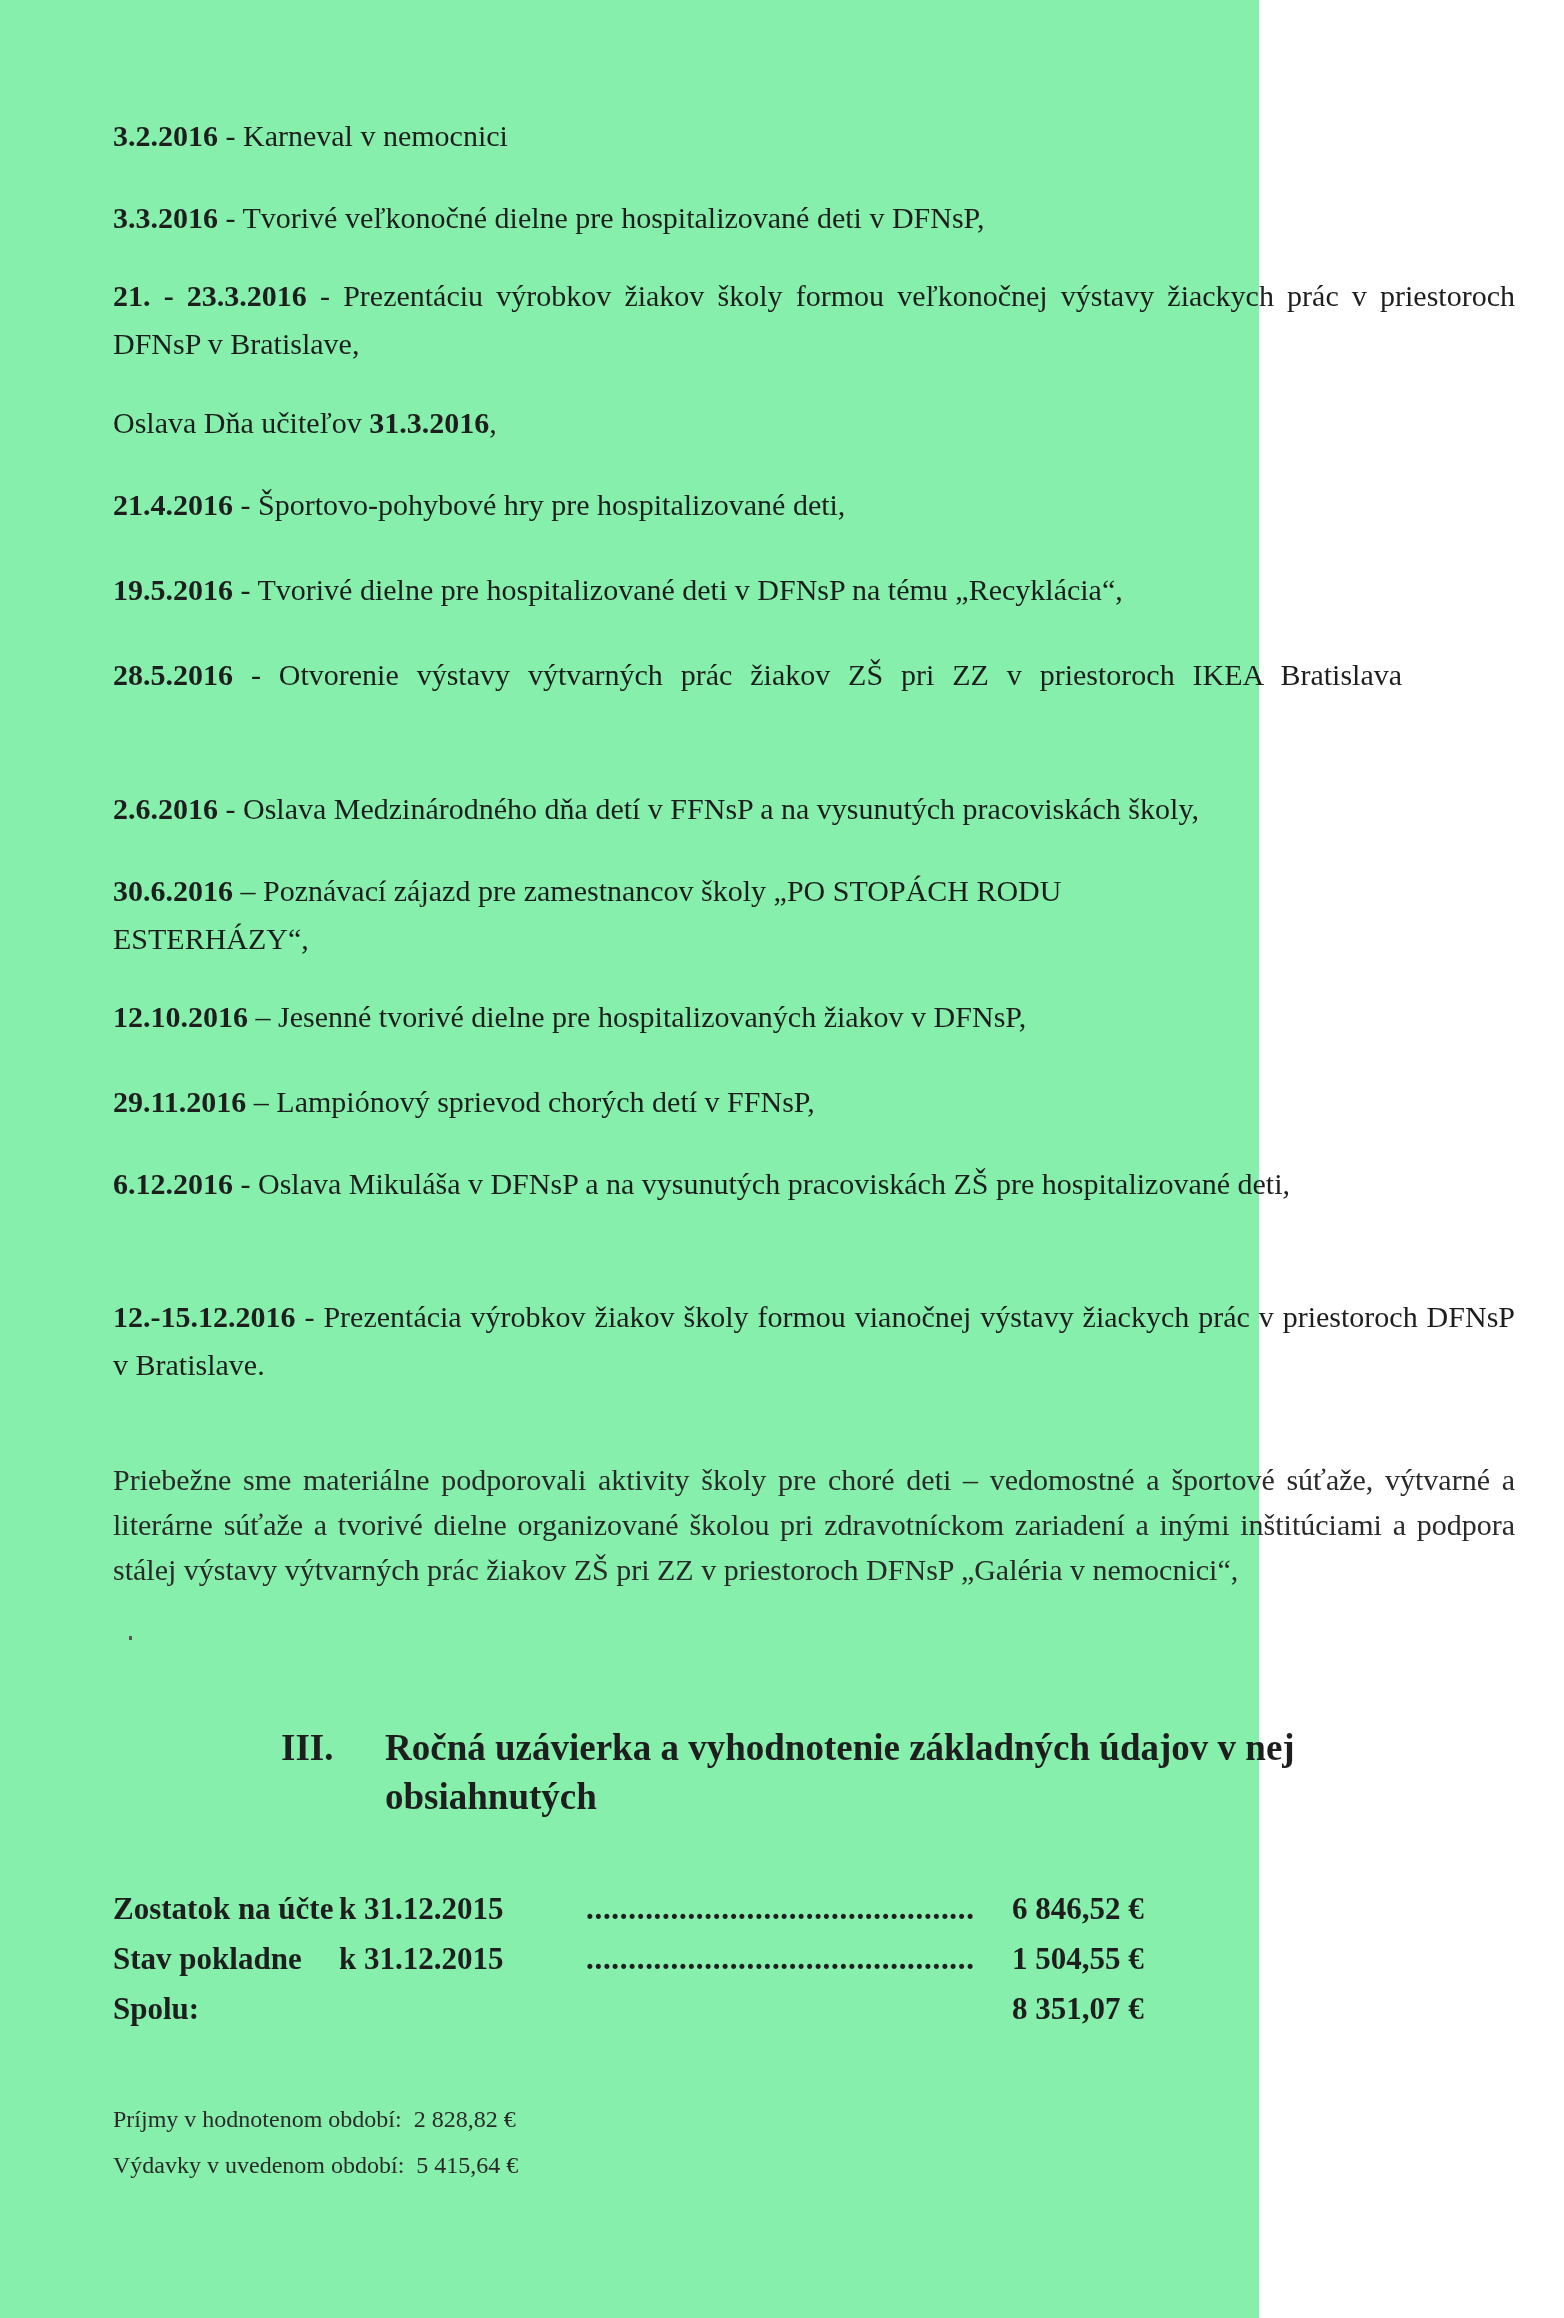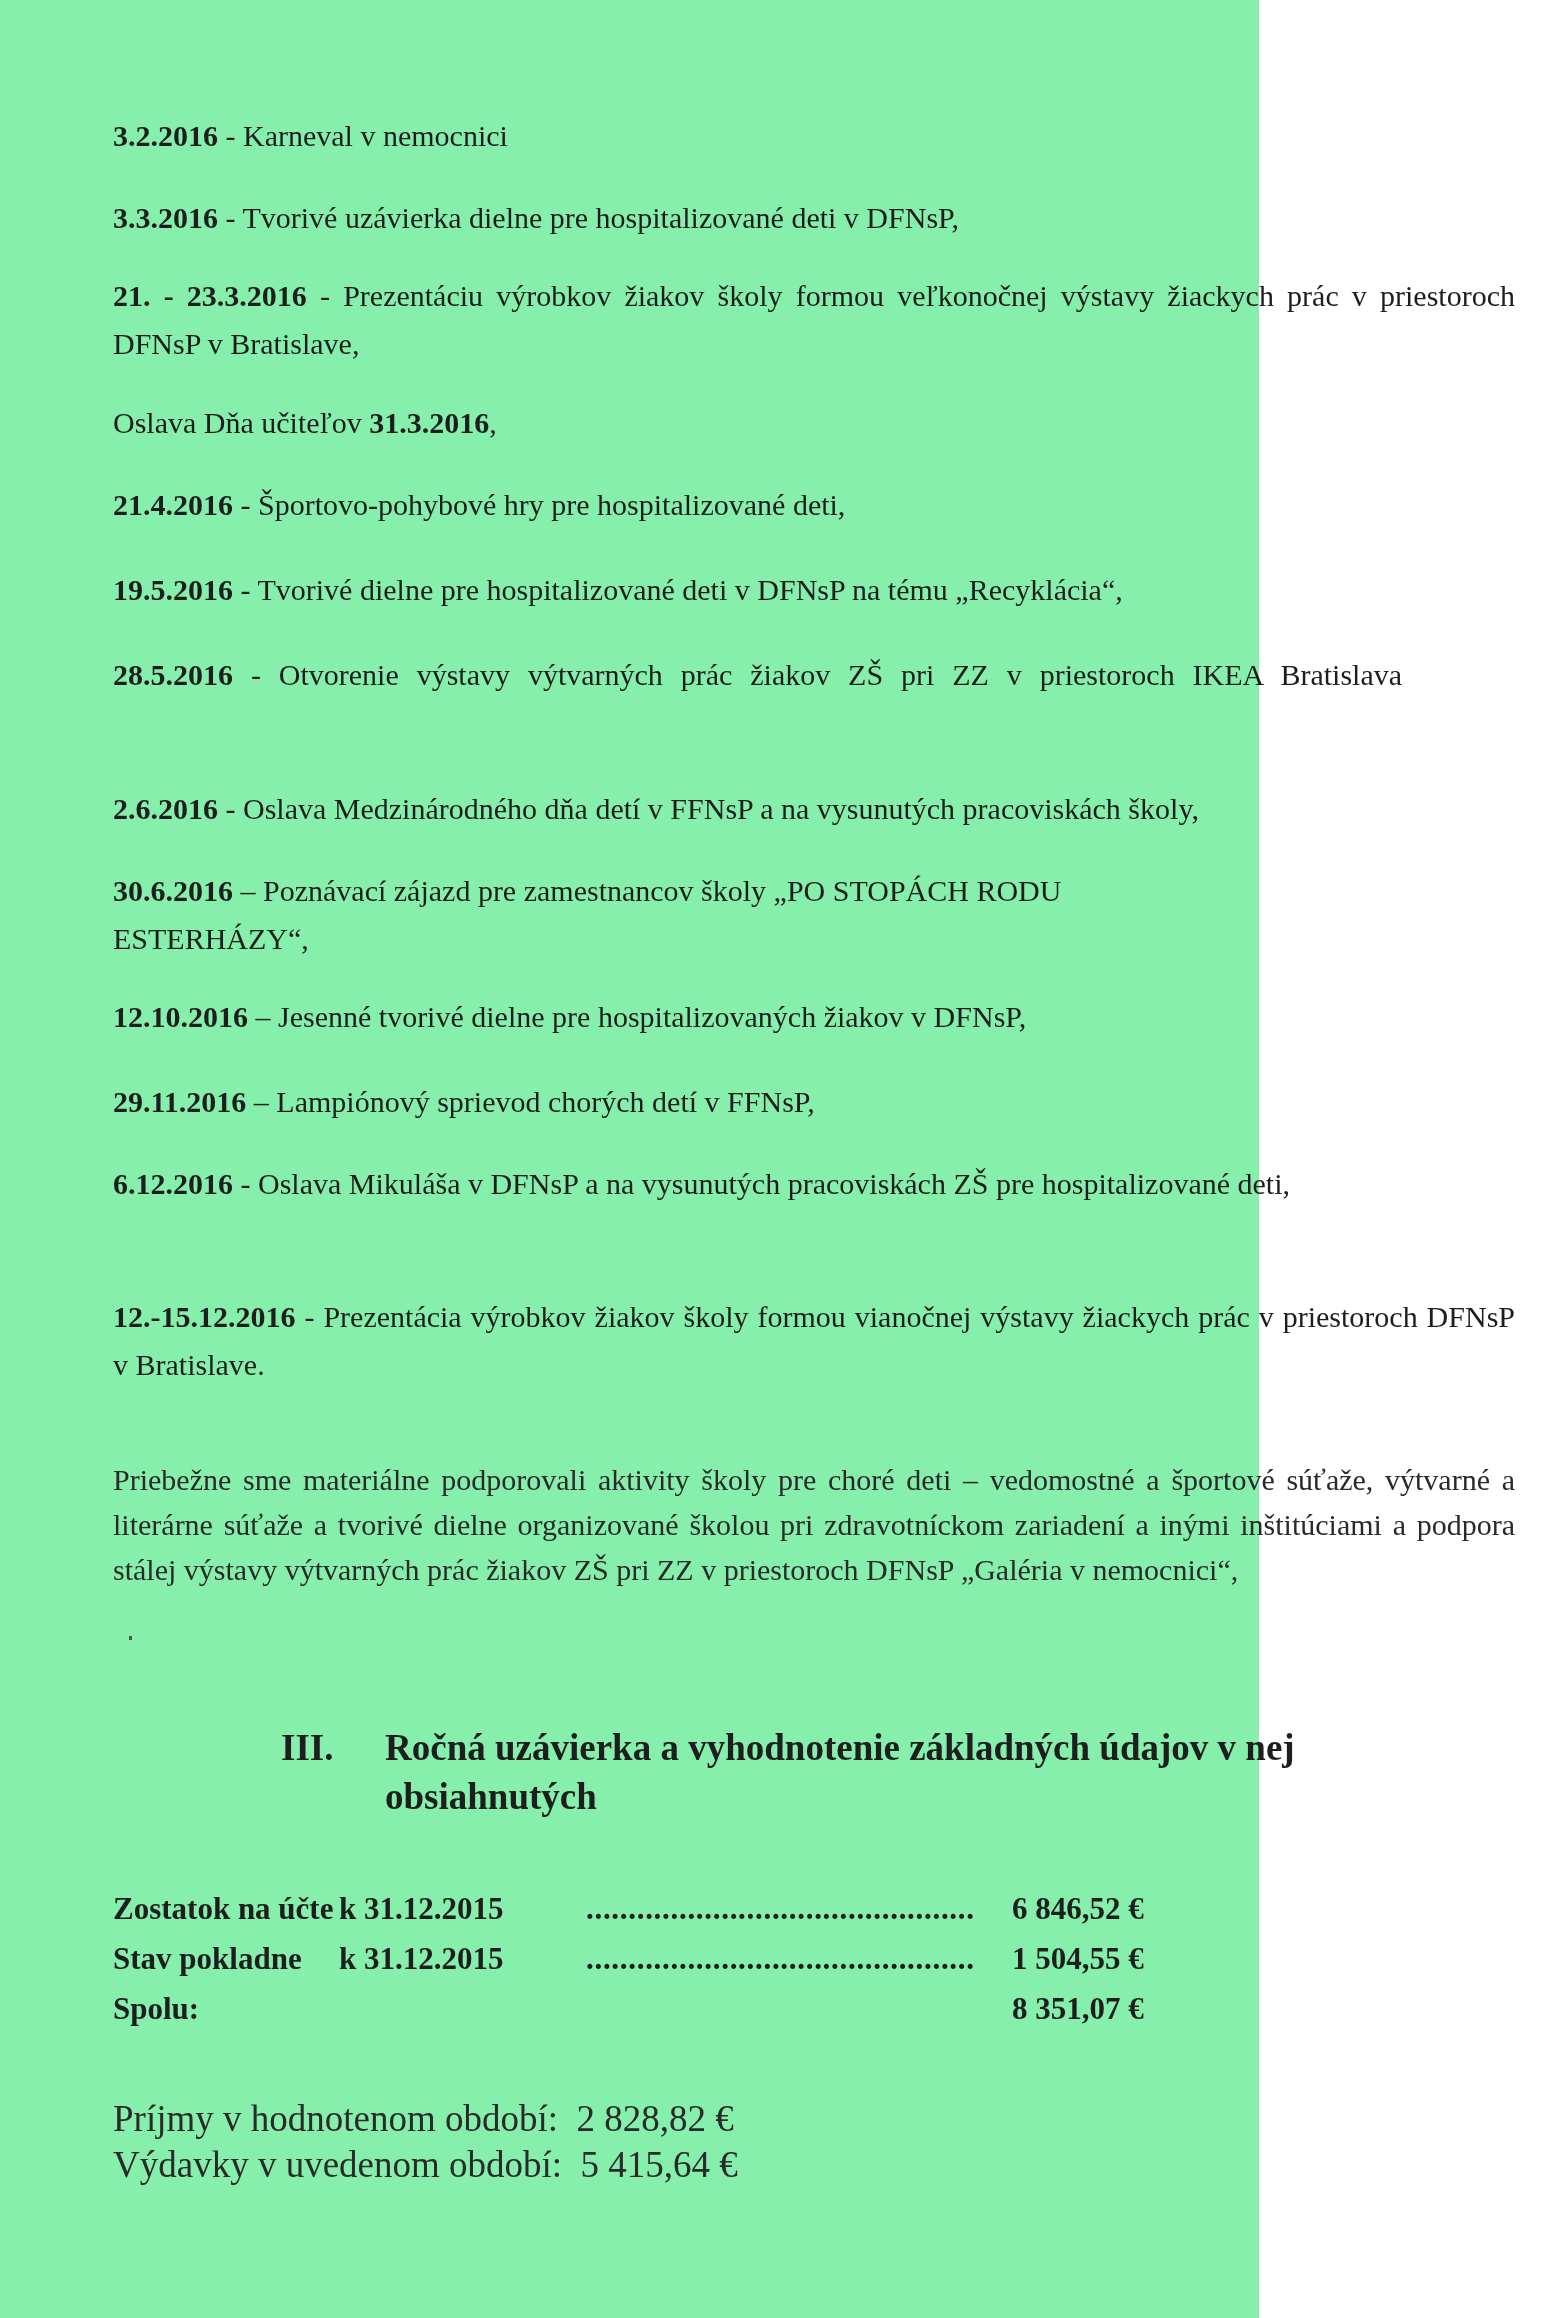--- a/index.html
+++ b/index.html
@@ -107,38 +107,38 @@
       letter-spacing: 0.7px;
     }
     .balance-row .amount {
       position: absolute;
       left: 899px;
     }
     .totals {
       position: absolute;
       left: 0;
       top: 2096px;
-      font-size: 37px;
+      font-size: 24px;
       line-height: 46px;
       color: #2a2a2a;
     }
     .totals .row { white-space: nowrap; }
   </style>
 </head>
 <body>
 
 <div class="page">
   <div class="content">
 
     <div class="entry" style="top:112px;">
       <span class="date">3.2.2016</span><span> - </span><span>Karneval v nemocnici</span>
     </div>
 
     <div class="entry" style="top:194px;">
-      <span class="date">3.3.2016</span><span> - </span><span>Tvorivé uzávierka dielne pre hospitalizované deti v DFNsP,</span>
+      <span class="date">3.3.2016</span><span> - </span><span>Tvorivé veľkonočné dielne pre hospitalizované deti v DFNsP,</span>
     </div>
 
     <div class="entry" style="top:272px;">
       <span class="date">21. - 23.3.2016</span><span> - </span><span>Prezentáciu výrobkov žiakov školy formou veľkonočnej výstavy žiackych prác v priestoroch DFNsP v Bratislave,</span>
     </div>
 
     <div class="entry" style="top:399px;">
       <span>Oslava Dňa učiteľov </span><span class="date">31.3.2016</span><span>,</span>
     </div>
 

